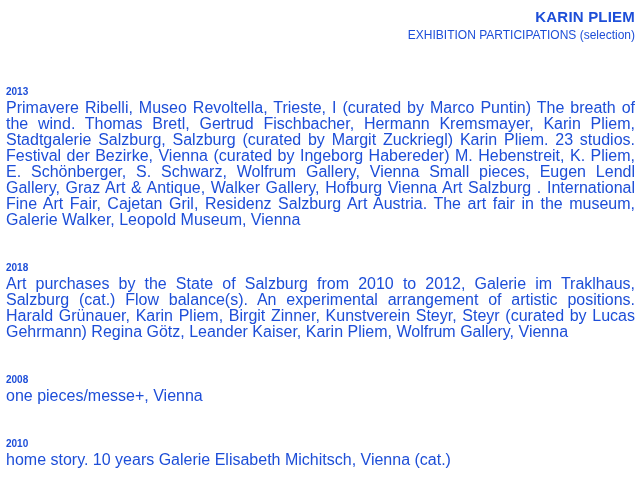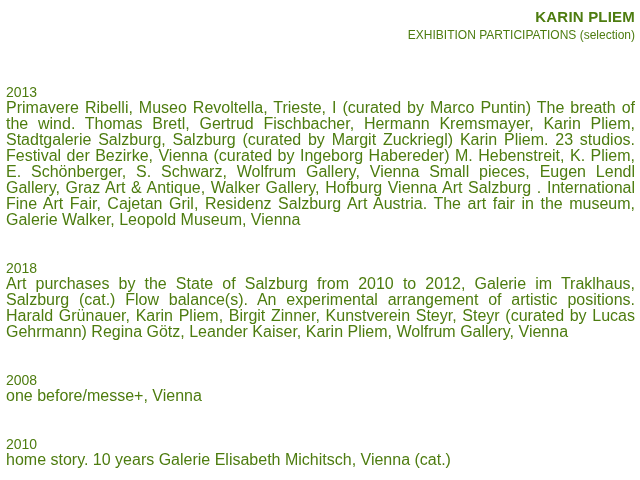--- a/index.html
+++ b/index.html
@@ -5,21 +5,21 @@
   html, body {
     margin: 0;
     padding: 0;
     background: #ffffff;
   }
   .page {
     position: relative;
     width: 640px;
     height: 480px;
     background: #ffffff;
-    color: #4d7c0f;
+    color: #1d4ed8;
     font-family: "Liberation Sans", sans-serif;
     overflow: hidden;
     box-sizing: border-box;
     padding: 8px 5px 0 6px;
   }
   .header {
     text-align: right;
     padding-right: 0px;
   }
   .header .name {
@@ -36,23 +36,23 @@
   .body {
     margin-top: 40px;
   }
   .section {
     margin-bottom: 32px;
   }
   .section:last-child {
     margin-bottom: 8px;
   }
   .year {
-    font-size: 14px;
+    font-size: 10px;
     line-height: 16px;
-    font-weight: normal;
+    font-weight: bold;
   }
   .entry {
     font-size: 16px;
     line-height: 16px;
     text-align: justify;
     margin: 0;
   }
   .entry.short {
     text-align: left;
   }
@@ -74,21 +74,21 @@
       <p class="entry">Primavere Ribelli, Museo Revoltella, Trieste, I (curated by Marco Puntin) The breath of the wind. Thomas Bretl, Gertrud Fischbacher, Hermann Kremsmayer, Karin Pliem, Stadtgalerie Salzburg, Salzburg (curated by Margit Zuckriegl) Karin Pliem. 23 studios. Festival der Bezirke, Vienna (curated by Ingeborg Habereder) M. Hebenstreit, K. Pliem, E. Schönberger, S. Schwarz, Wolfrum Gallery, Vienna Small pieces, Eugen Lendl Gallery, Graz Art &amp; Antique, Walker Gallery, Hofburg Vienna Art Salzburg . International Fine Art Fair, Cajetan Gril, Residenz Salzburg Art Austria. The art fair in the museum, Galerie Walker, Leopold Museum, Vienna</p>
     </div>
 
     <div class="section">
       <div class="year">2018</div>
       <p class="entry">Art purchases by the State of Salzburg from 2010 to 2012, Galerie im Traklhaus, Salzburg (cat.) Flow balance(s). An experimental arrangement of artistic positions. Harald Grünauer, Karin Pliem, Birgit Zinner, Kunstverein Steyr, Steyr (curated by Lucas Gehrmann) Regina Götz, Leander Kaiser, Karin Pliem, Wolfrum Gallery, Vienna</p>
     </div>
 
     <div class="section">
       <div class="year">2008</div>
-      <p class="entry short">one before/messe+, Vienna</p>
+      <p class="entry short">one pieces/messe+, Vienna</p>
     </div>
 
     <div class="section">
       <div class="year">2010</div>
       <p class="entry short">home story. 10 years Galerie Elisabeth Michitsch, Vienna (cat.)</p>
     </div>
 
   </div>
 
 </div>

